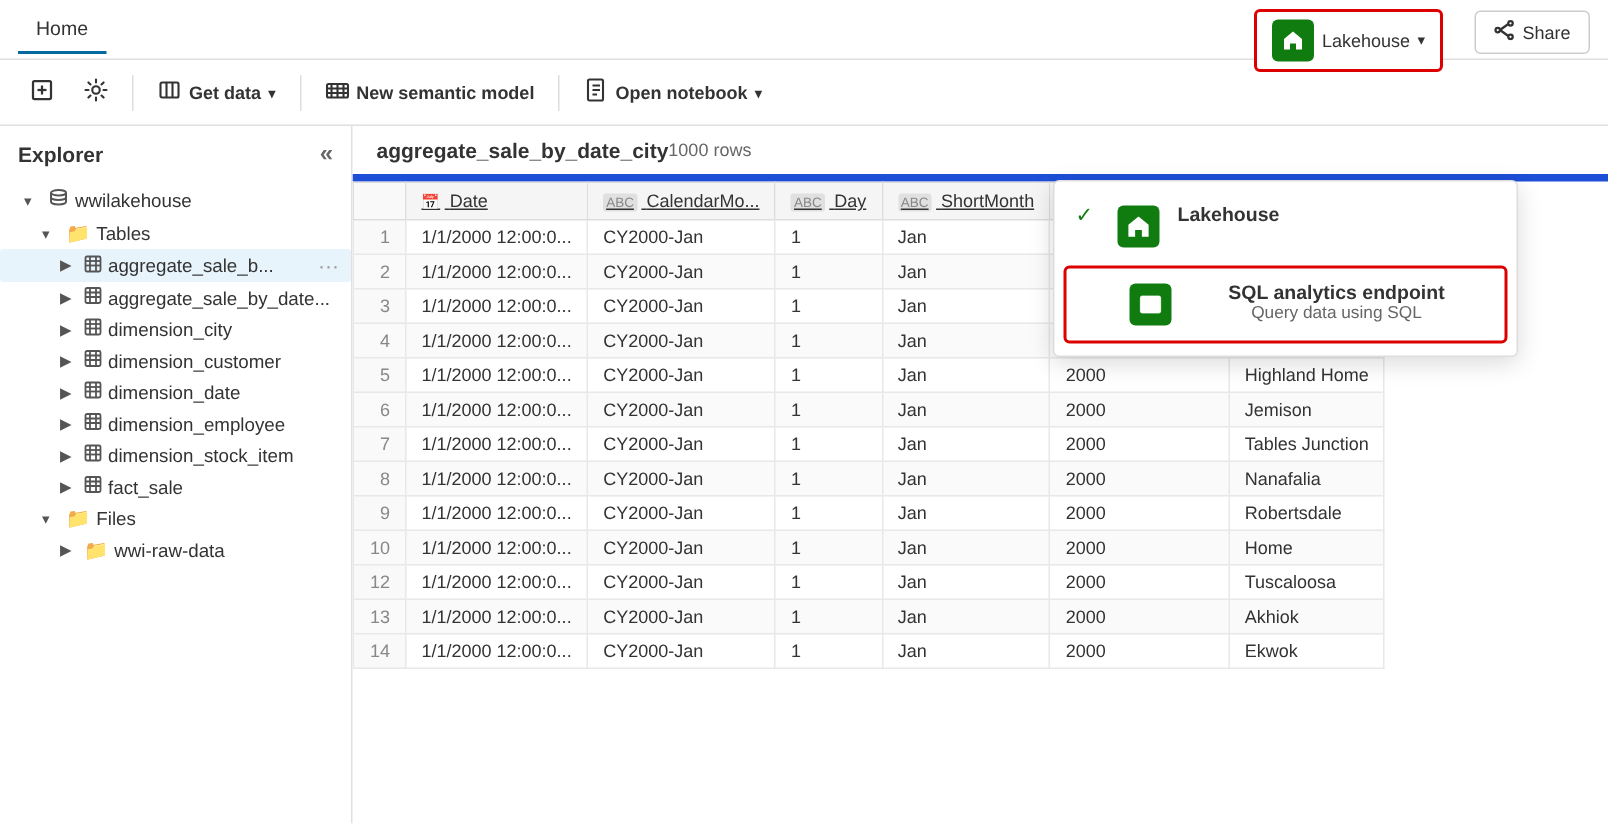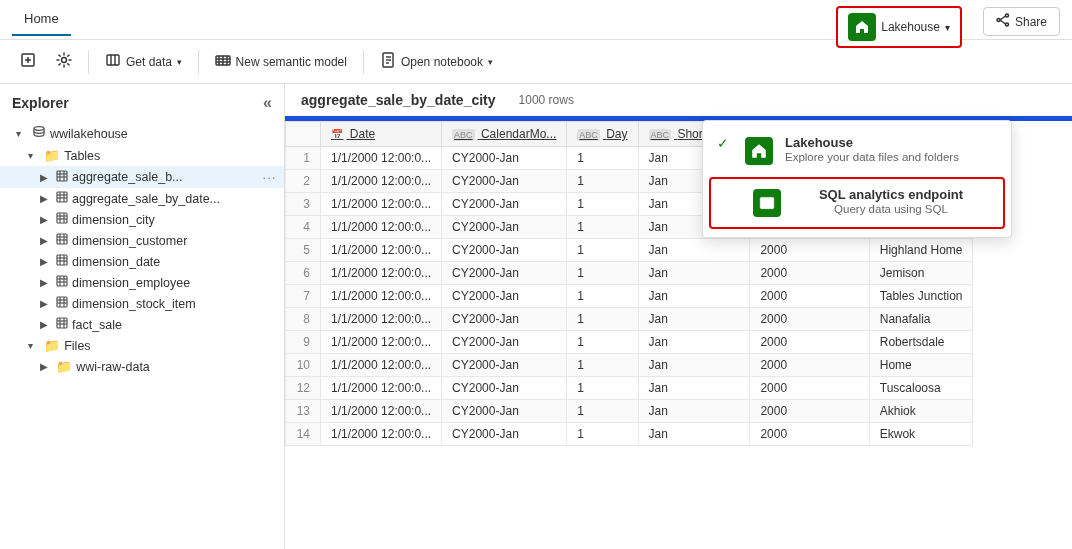--- a/index.html
+++ b/index.html
@@ -4,47 +4,47 @@
   <style>
     * { box-sizing: border-box; margin: 0; padding: 0; }
     body { font-family: 'Segoe UI', sans-serif; font-size: 13px; background: #fff; color: #333; width: 1072px; height: 549px; overflow: hidden; }
 
     
     .top-bar { height: 40px; background: #fff; border-bottom: 1px solid #e0e0e0; display: flex; align-items: center; padding: 0 12px; gap: 8px; position: relative; }
     .tab-home { font-size: 13px; color: #333; padding: 8px 12px; border-bottom: 2px solid #0369a1; font-weight: 400; }
 
     
     .toolbar { height: 44px; background: #fff; border-bottom: 1px solid #e0e0e0; display: flex; align-items: center; padding: 0 12px; gap: 4px; }
-    .toolbar-btn { display: flex; align-items: center; gap: 5px; padding: 5px 8px; border: none; background: none; cursor: pointer; color: #333; font-size: 12px; border-radius: 3px; }
+    .toolbar-btn { display: flex; align-items: center; gap: 5px; padding: 5px 8px; border: none; background: none; cursor: pointer; color: #333; font-size: 12px; border-radius: 3px; font-weight: bold; }
     .toolbar-separator { width: 1px; height: 24px; background: #ddd; margin: 0 4px; }
 
     
     .share-btn { position: absolute; right: 12px; top: 7px; background: #fff; border: 1px solid #ccc; padding: 5px 12px; border-radius: 4px; cursor: pointer; display: flex; align-items: center; gap: 5px; font-size: 12px; }
     .lakehouse-btn { position: absolute; right: 110px; top: 6px; background: #fff; border: 2px solid #d00; padding: 5px 10px; border-radius: 4px; cursor: pointer; display: flex; align-items: center; gap: 5px; font-size: 12px; color: #333; }
 
     
     .main-layout { display: flex; height: calc(549px - 84px); }
 
     
-    .sidebar { width: 285px; border-right: 1px solid #e0e0e0; background: #fff; overflow-y: auto; flex-shrink: 0; }
+    .sidebar { width: 235px; border-right: 1px solid #e0e0e0; background: #fff; overflow-y: auto; flex-shrink: 0; }
     .sidebar-header { display: flex; align-items: center; justify-content: space-between; padding: 10px 12px; font-weight: 600; font-size: 14px; }
     .sidebar-collapse { cursor: pointer; color: #666; font-size: 16px; }
     .tree-item { display: flex; align-items: center; gap: 4px; padding: 3px 8px 3px 8px; cursor: pointer; font-size: 12.5px; border-radius: 2px; }
     .tree-item.selected { background: #e8f4fb; }
     .indent1 { padding-left: 16px; }
     .indent2 { padding-left: 28px; }
     .indent3 { padding-left: 40px; }
     .tree-arrow { width: 12px; font-size: 10px; color: #555; }
     .folder-icon { color: #f5a623; font-size: 13px; }
     .ellipsis { margin-left: auto; color: #999; font-size: 14px; }
 
     
     .content { flex: 1; overflow: hidden; position: relative; }
     .content-header { padding: 8px 16px; font-size: 14px; font-weight: 600; border-bottom: 5px solid #1d4ed8; display: flex; align-items: center; justify-content: flex-start; }
-    .row-count { font-size: 12px; color: #666; font-weight: normal; margin-left: 23px; }
+    .row-count { font-size: 12px; color: #666; font-weight: normal; }
 
     
     .table-wrapper { overflow: auto; height: calc(100% - 40px); }
     table { border-collapse: collapse; font-size: 12px; width: max-content; }
     th { background: #f5f5f5; border: 1px solid #ddd; padding: 5px 10px; text-align: left; font-weight: 500; white-space: nowrap; position: sticky; top: 0; z-index: 1; text-decoration: underline; }
     td { border: 1px solid #e8e8e8; padding: 4px 10px; white-space: nowrap; }
     tr:nth-child(even) td { background: #fafafa; }
     .col-num { width: 35px; text-align: right; color: #888; background: #f9f9f9; }
     .th-icon { font-size: 10px; color: #888; margin-right: 3px; }
 
@@ -470,21 +470,20 @@
         <div class="dropdown-item-icon">
           <div class="lh-icon-green">
             <svg width="18" height="18" viewBox="0 0 16 16" fill="white">
               <path d="M2 7L8 2L14 7V14H10V10H6V14H2V7Z"></path>
               <path d="M5 9c1.5-1 4-1 6 0" stroke="white" stroke-width="0.8" fill="none"></path>
             </svg>
           </div>
         </div>
         <div class="dropdown-item-text">
           <div class="dropdown-item-title">Lakehouse</div>
-          <div class="dropdown-item-sub">Explore your data files and folders</div>
         </div>
       </div>
 
       <div class="sql-border">
         <div class="dropdown-item">
           <span style="width:16px;"></span>
           <div class="dropdown-item-icon">
             <div class="sql-icon-green">
               <svg width="18" height="18" viewBox="0 0 16 16" fill="white">
                 <rect x="2" y="3" width="12" height="10" rx="1" stroke="white" stroke-width="0.5"></rect>

